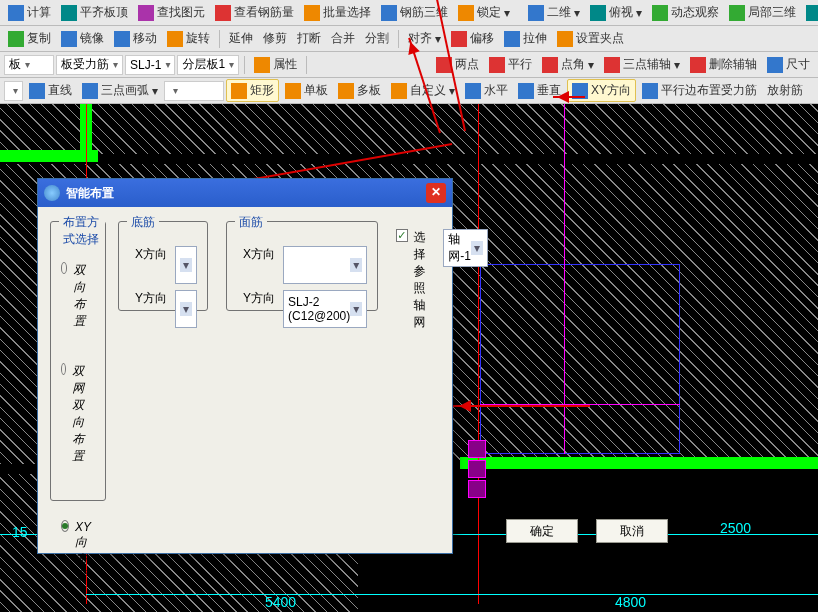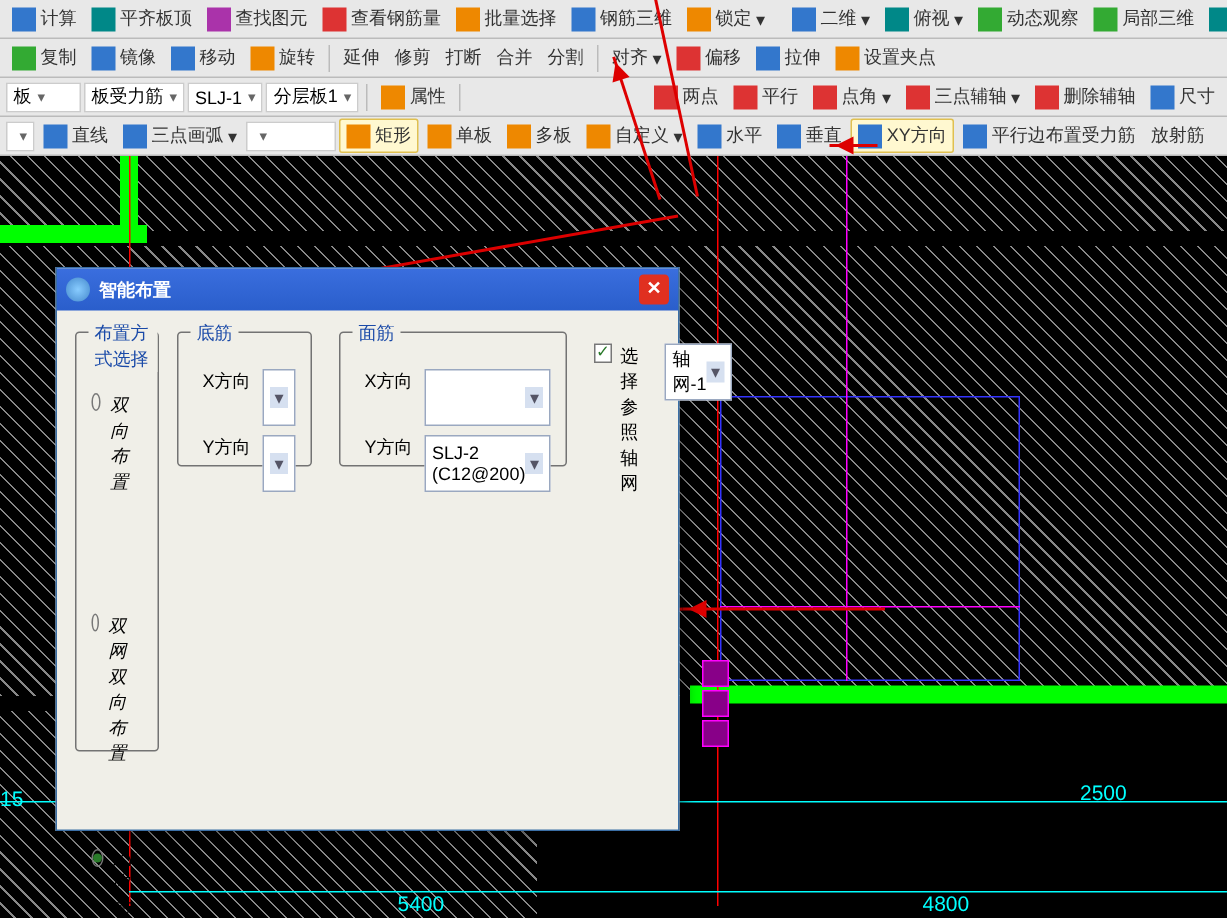--- a/index.html
+++ b/index.html
@@ -252,21 +252,21 @@
   <div class="redline" style="left:86px;top:0;width:1px;height:500px"></div>
   <div class="redline" style="left:478px;top:0;width:1px;height:500px"></div>
 
   <div class="cyanline" style="left:0;top:430px;width:818px;height:1px"></div>
   <div class="cyanline" style="left:86px;top:490px;width:732px;height:1px"></div>
 
   <div class="grip" style="left:468px;top:336px"></div>
   <div class="grip" style="left:468px;top:356px"></div>
   <div class="grip" style="left:468px;top:376px"></div>
 
-  <div class="dimtext" style="left:0;top:420px">15</div>
+  <div class="dimtext" style="left:12px;top:420px">15</div>
   <div class="dimtext" style="left:265px;top:490px">5400</div>
   <div class="dimtext" style="left:615px;top:490px">4800</div>
   <div class="dimtext" style="left:720px;top:416px">2500</div>
 </div>
 
 <div class="arrow" style="left:440px;top:132px;width:100px;transform:rotate(-108deg)"></div>
 <div class="arrow" style="left:465px;top:130px;width:170px;transform:rotate(-102deg)"></div>
 <div class="arrow" style="left:452px;top:143px;width:300px;transform:rotate(170deg)"></div>
 <div class="arrow" style="left:585px;top:96px;width:32px;transform:rotate(180deg)"></div>
 <div class="arrow" style="left:455px;top:405px;width:120px;transform:rotate(176deg)"></div>
@@ -279,21 +279,21 @@
     <span>智能布置</span>
     <span class="dlg-close">✕</span>
   </div>
   <div class="dlg-body">
     <div class="group left-grp">
       <span class="group-title">布置方式选择</span>
       <div class="radiorow">
         <span class="radio"></span>
         <span>双向布置</span>
       </div>
-      <div class="radiorow" style="margin-top:79px">
+      <div class="radiorow" style="margin-top:33px">
         <span class="radio"></span>
         <span>双网双向布置</span>
       </div>
       <div class="radiorow" style="margin-top:55px">
         <span class="radio checked"></span>
         <span>XY向布置</span>
       </div>
     </div>
     <div class="right-col">
       <div class="group rgrp">
@@ -320,15 +320,19 @@
             </div>
         </div>
       </div>
       <div class="chkrow">
         <span class="chk checked"></span>
         <span>选择参照轴网</span>
         <div class="combo" style="flex:1;margin-left:10px">
             <span>轴网-1</span>
           </div>
       </div>
+      <div class="btnrow">
+        <button class="dbtn">确定</button>
+        <button class="dbtn">取消</button>
+      </div>
     </div>
   </div>
 </div>
 
 </body></html>

